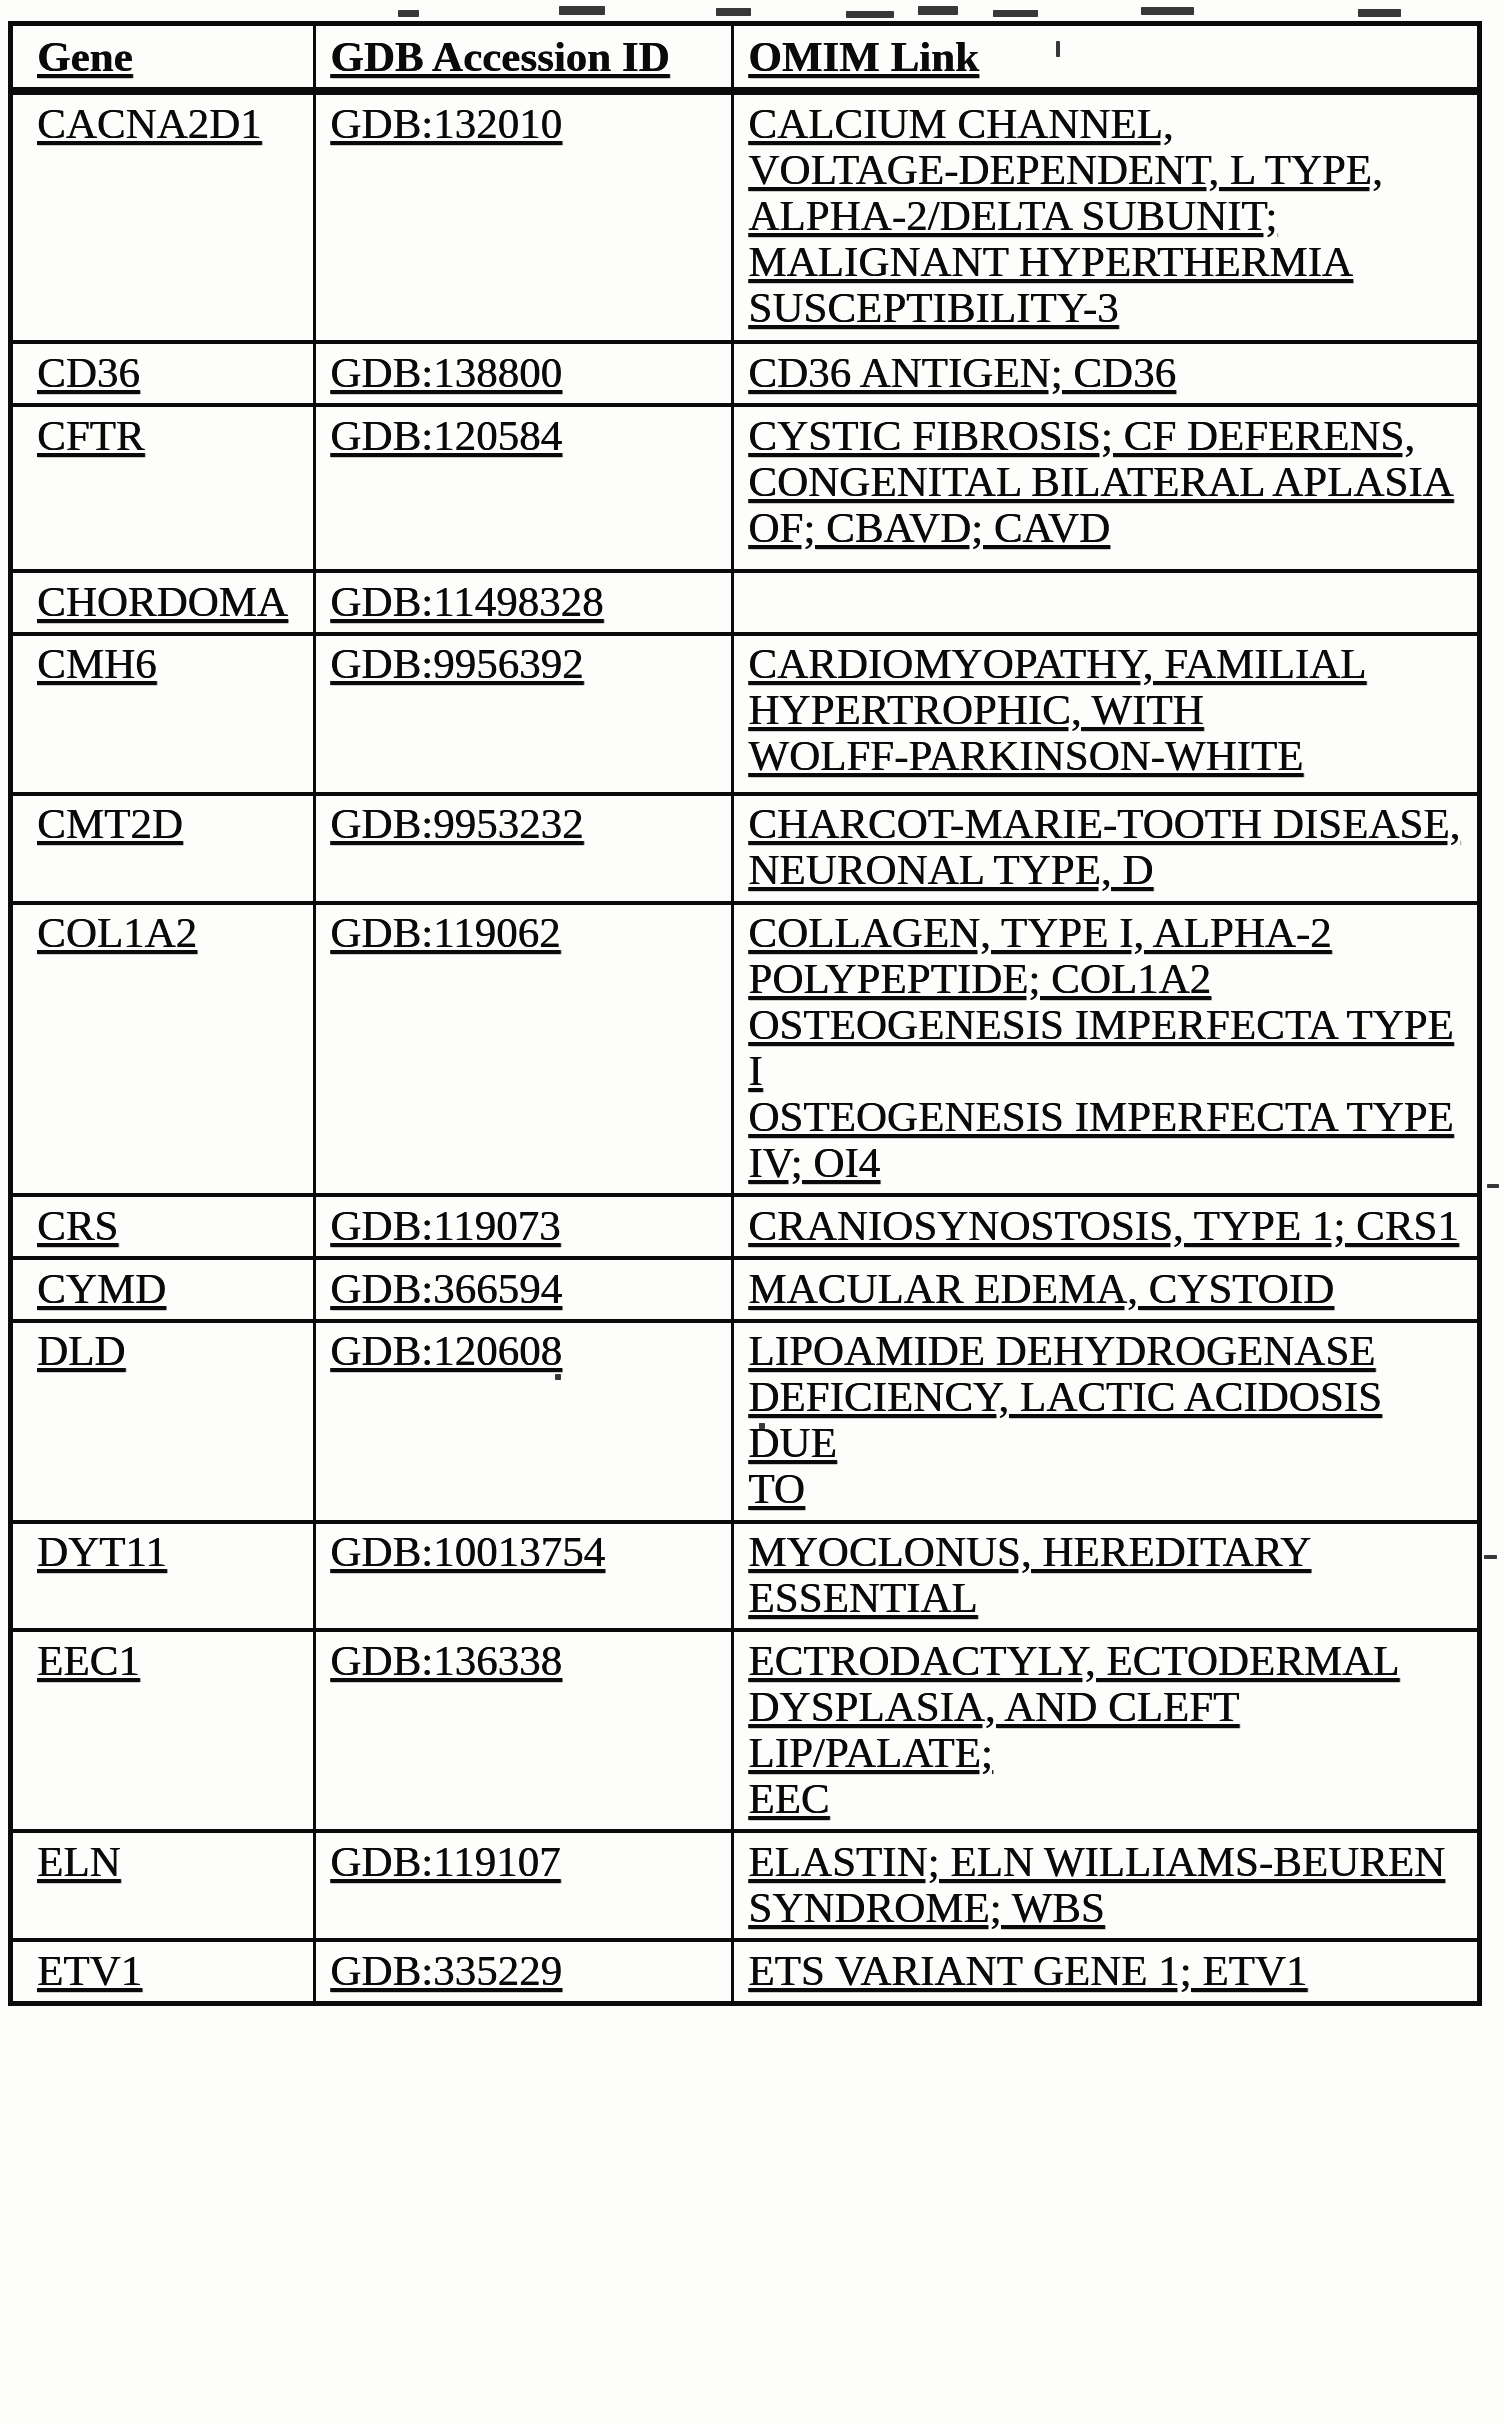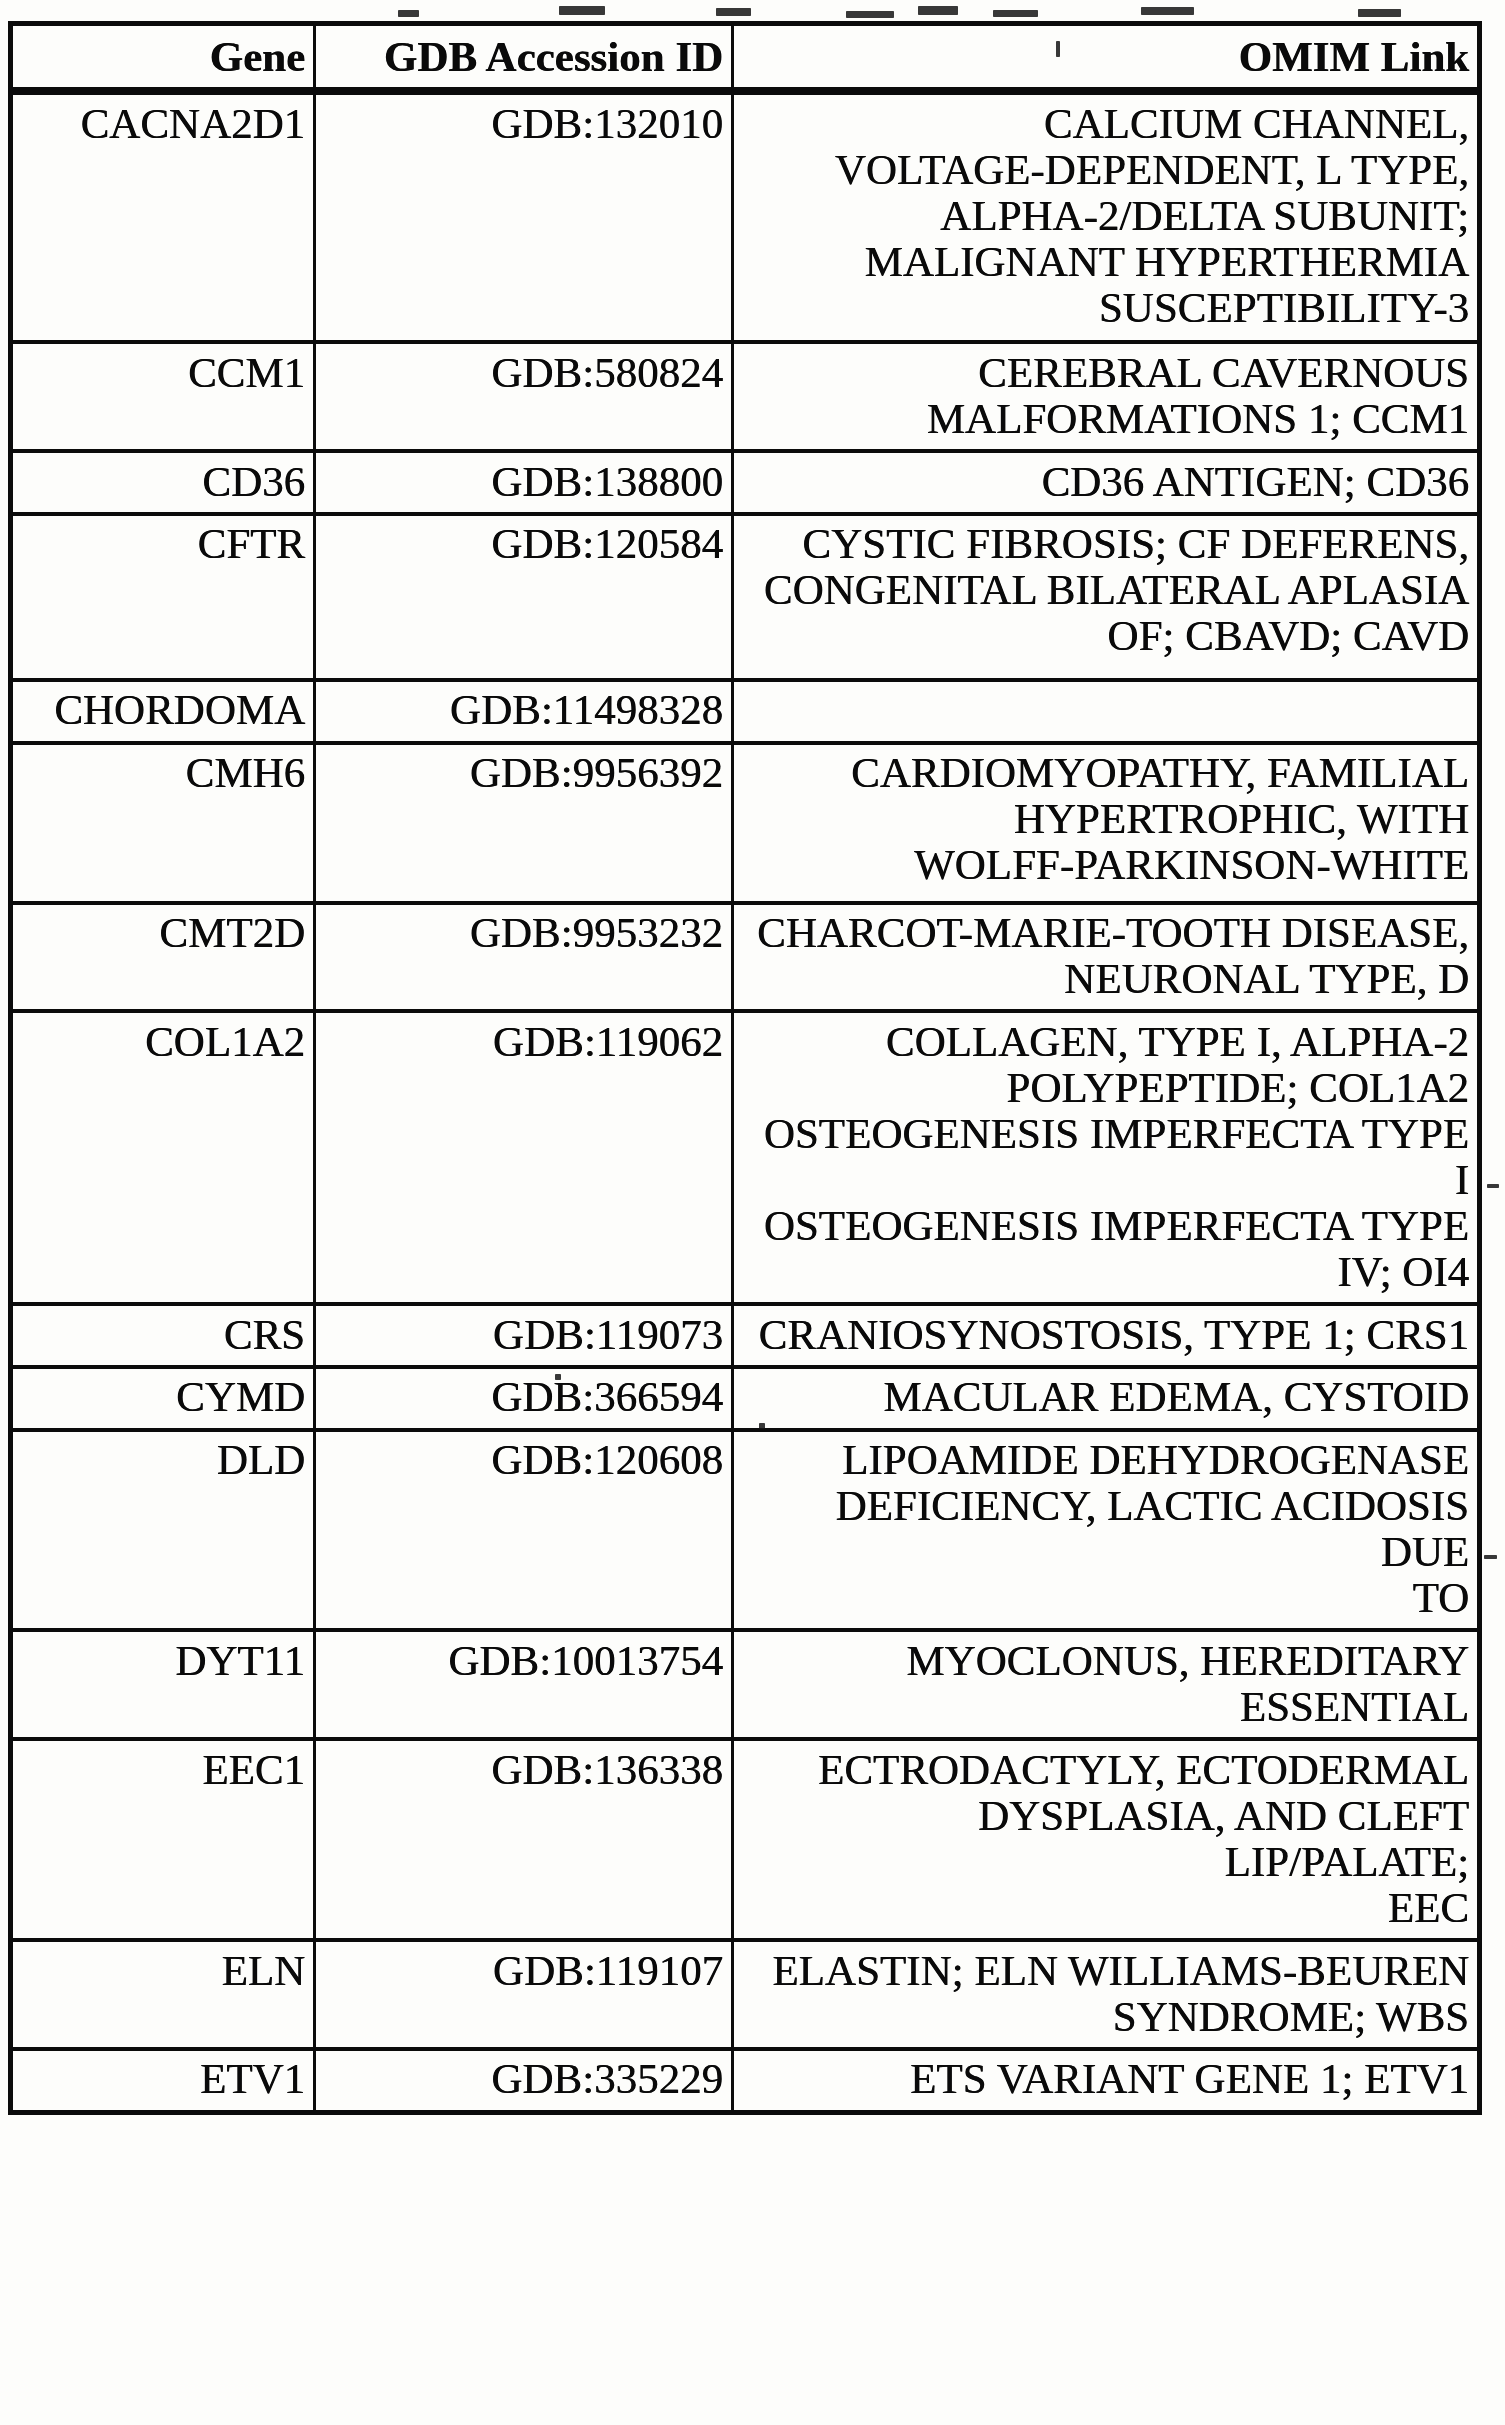--- a/index.html
+++ b/index.html
@@ -28,24 +28,25 @@
     border: 5.6px solid #0b0b0b;
   }
   col.c1 { width: 304px; }
   col.c2 { width: 418px; }
   col.c3 { width: 747px; }
   th, td {
     border: 3.2px solid #0b0b0b;
     border-top-width: 4.8px;
     border-bottom-width: 4.8px;
     vertical-align: top;
-    text-align: right;
+    text-align: left;
     padding: 5.6px 8px 7.2px 14.3px;
     overflow: hidden;
     text-shadow: 0.5px 0.2px 0 #0a0a0a;
+    text-decoration: underline;
   }
   thead th {
     font-weight: bold;
     border-bottom-width: 8px;
     padding-top: 8px;
   }
   thead tr { height: 53px; }
   td.c-gene, th.h-gene { padding-left: 24px; }
   td.c-omim { white-space: pre-line; }
   
@@ -76,26 +77,20 @@
     </thead>
     <tbody>
         <tr style="height: 251px;">
       <td class="c-gene">CACNA2D1</td>
       <td class="c-gdb">GDB:132010</td>
       <td class="c-omim">CALCIUM CHANNEL,
 VOLTAGE-DEPENDENT, L TYPE,
 ALPHA-2/DELTA SUBUNIT;
 MALIGNANT HYPERTHERMIA
 SUSCEPTIBILITY-3</td>
-    </tr>
-        <tr style="height: 107px;">
-      <td class="c-gene">CCM1</td>
-      <td class="c-gdb">GDB:580824</td>
-      <td class="c-omim">CEREBRAL CAVERNOUS
-MALFORMATIONS 1; CCM1</td>
     </tr>
         <tr style="height: 60px;">
       <td class="c-gene">CD36</td>
       <td class="c-gdb">GDB:138800</td>
       <td class="c-omim">CD36 ANTIGEN; CD36</td>
     </tr>
         <tr style="height: 166px;">
       <td class="c-gene">CFTR</td>
       <td class="c-gdb">GDB:120584</td>
       <td class="c-omim">CYSTIC FIBROSIS; CF DEFERENS,

